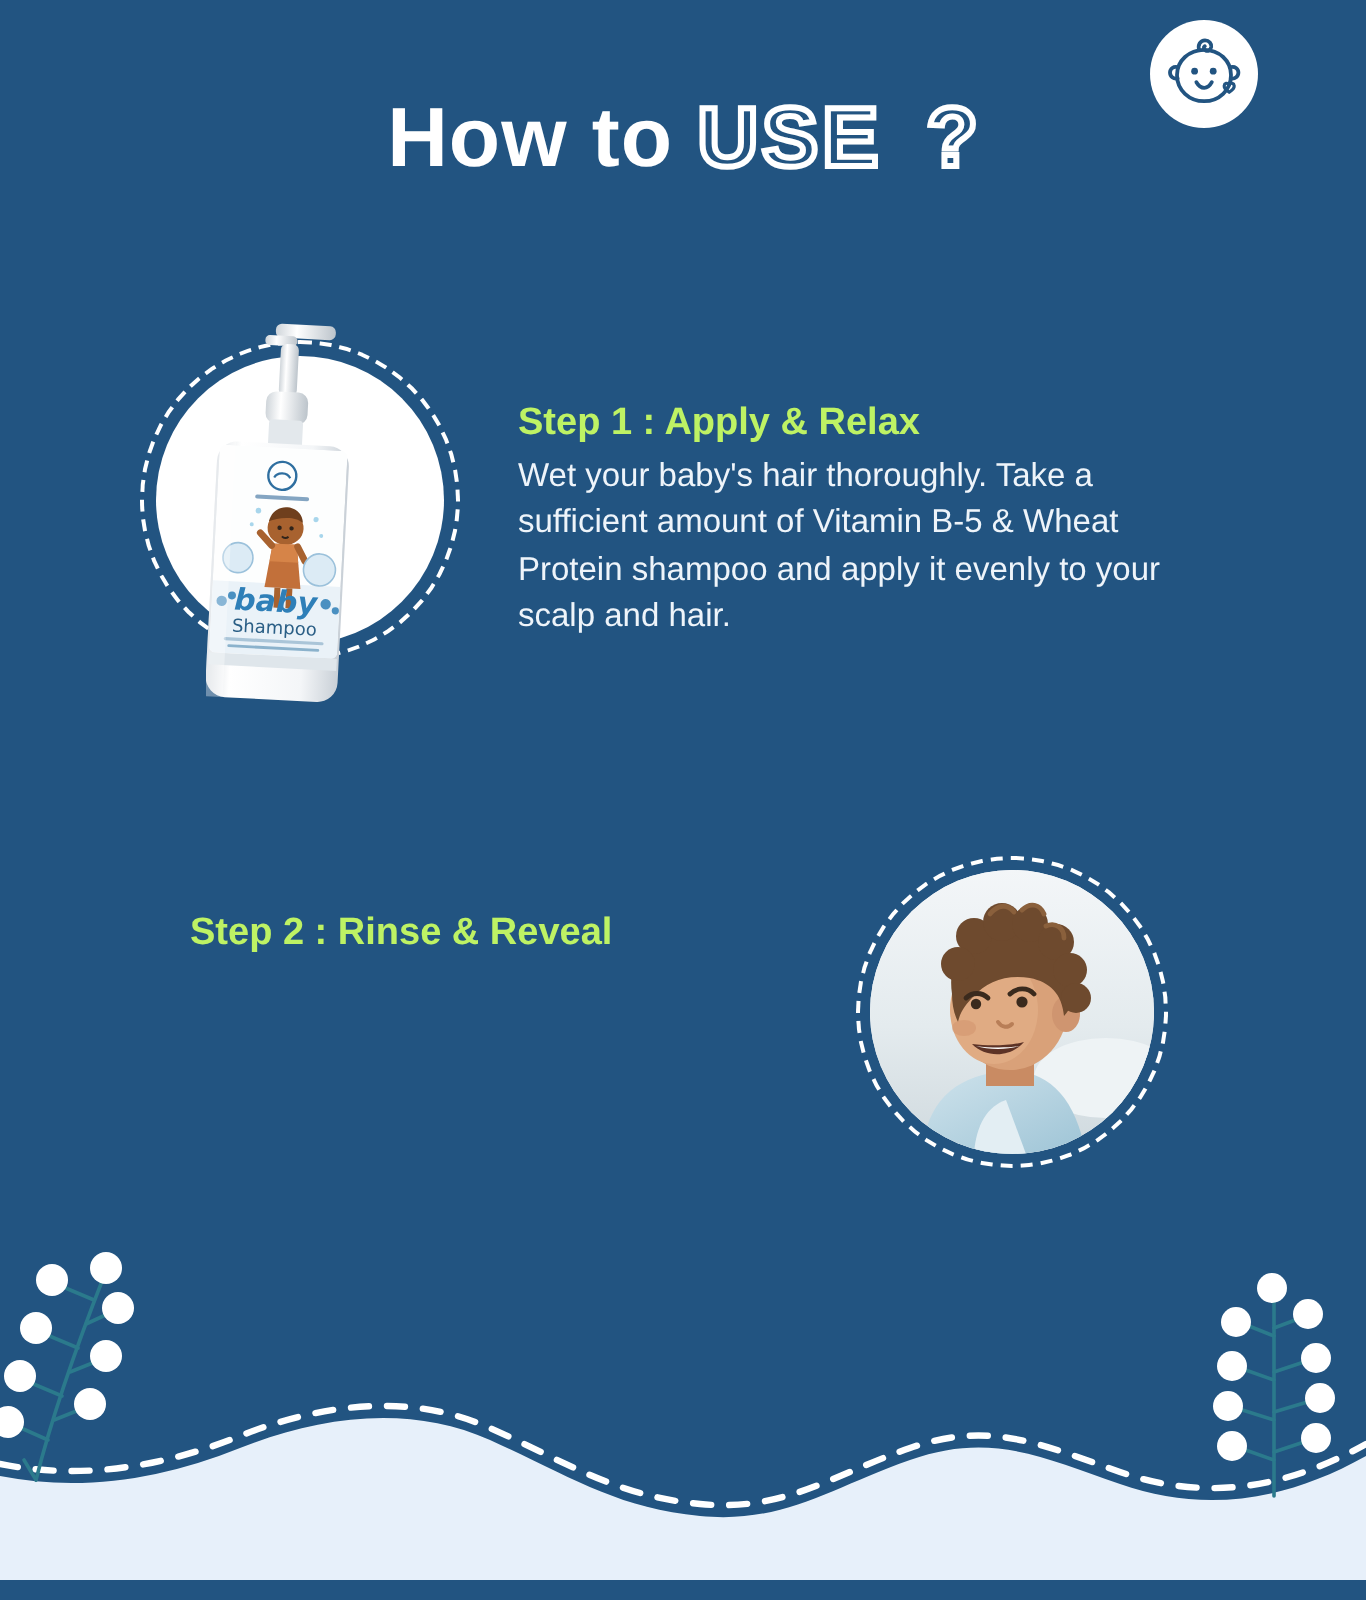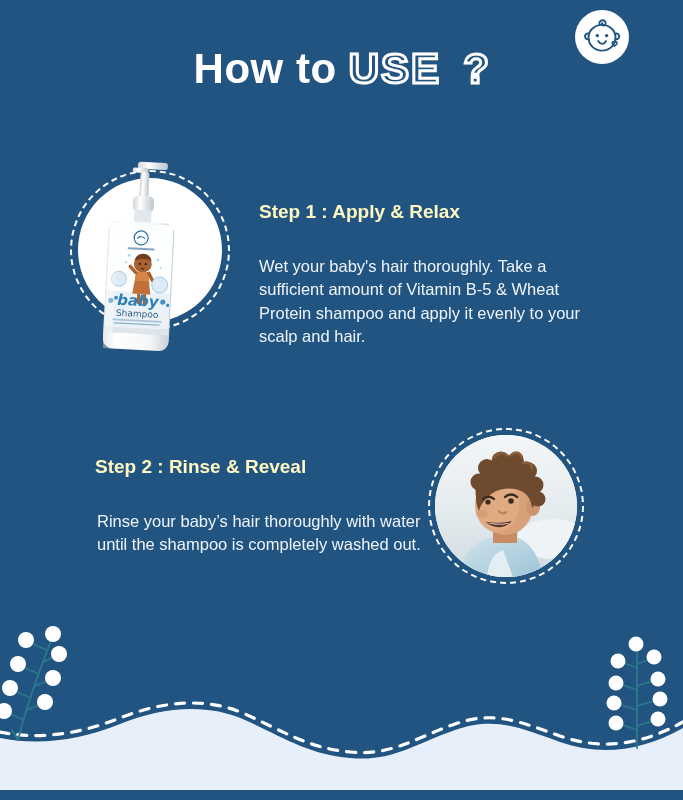--- a/index.html
+++ b/index.html
@@ -45,28 +45,27 @@
   }
   .title .qm{
     color:transparent;
     -webkit-text-stroke:3px #ffffff;
     margin-left:10px;
   }
 
   
   .step-head{
     position:absolute;
-    color:#fef9c3;font-size:19px;font-weight:bold;line-height:1.25;
+    color:#bef264;font-size:19px;font-weight:bold;line-height:1.25;
     white-space:nowrap;
   }
   .step-body{
     position:absolute;
     color:#eef4fa;font-size:16.5px;line-height:1.42;
     font-weight:400;
-    margin-top:28px;
   }
   #s1-head{left:259px;top:200px;}
   #s1-body{left:259px;top:227px;width:350px;}
   #s2-head{left:95px;top:455px;}
   #s2-body{left:97px;top:482px;width:330px;}
 
   
   .media{position:absolute;}
   .dash-ring{
     position:absolute;border-radius:50%;
@@ -202,21 +201,20 @@
         <rect x="5" y="168" width="64" height="6" fill="#dfe6eb"></rect>
         <rect x="4" y="62" width="9" height="128" fill="#ffffff" opacity=".35"></rect>
       </g>
     </svg>
   </div>
 
   <div class="step-head" id="s1-head">Step 1 : Apply &amp; Relax</div>
   <div class="step-body" id="s1-body">Wet your baby's hair thoroughly. Take a sufficient amount of Vitamin B-5 &amp; Wheat Protein shampoo and apply it evenly to your scalp and hair.</div>
 
   <div class="step-head" id="s2-head">Step 2 : Rinse &amp; Reveal</div>
-  <div class="step-body" id="s2-body">Rinse your baby’s hair thoroughly with water until the shampoo is completely washed out.</div>
 
   <div class="media" id="baby-media">
     <div class="photo-circle" id="baby-circle">
       <svg viewBox="0 0 142 142" aria-hidden="true">
         <defs>
           <linearGradient id="bgSky" x1="0" y1="0" x2="0" y2="1">
             <stop offset="0" stop-color="#f3f6f8"></stop>
             <stop offset="0.55" stop-color="#e4ebee"></stop>
             <stop offset="1" stop-color="#cfd9de"></stop>
           </linearGradient>

